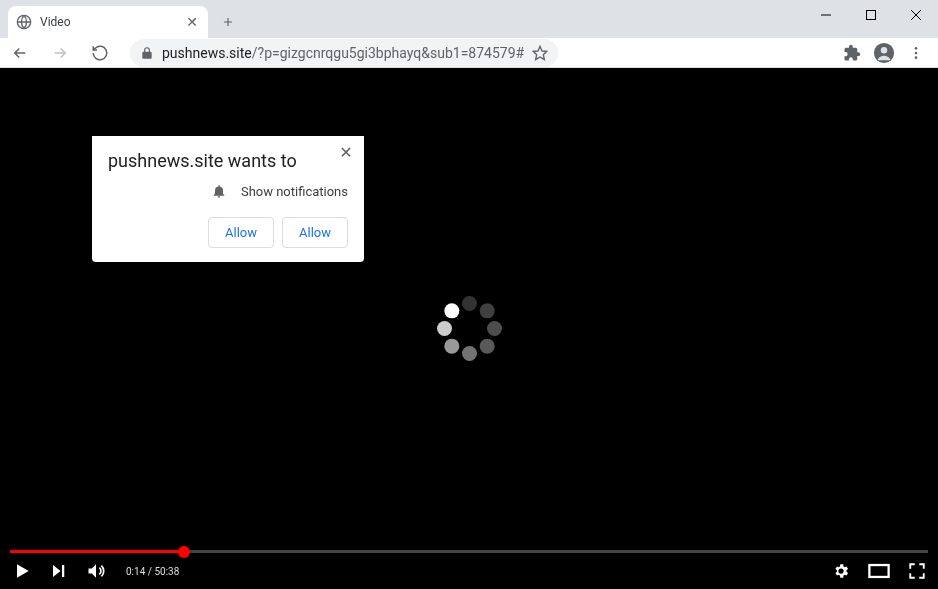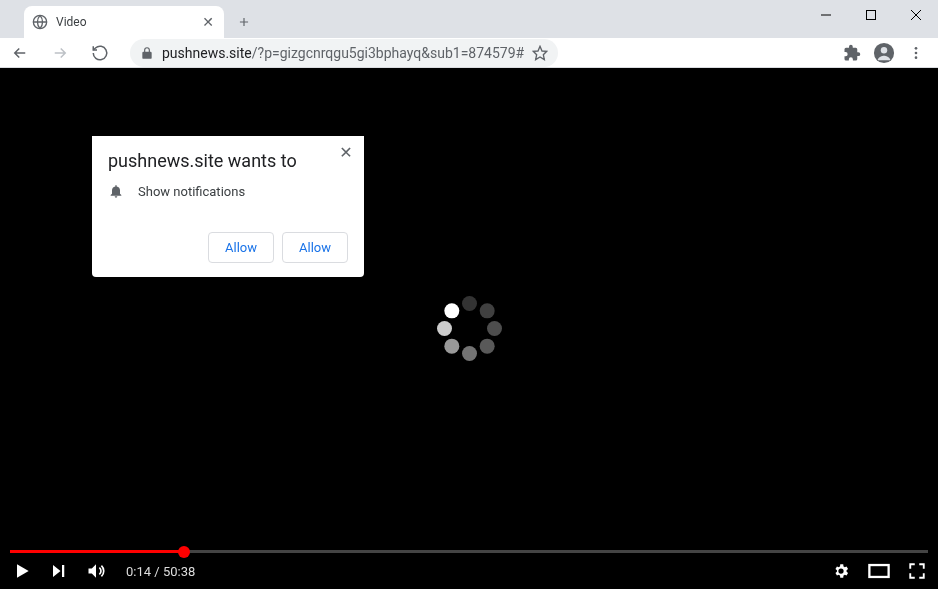--- a/index.html
+++ b/index.html
@@ -1,20 +1,20 @@
 <!DOCTYPE html>
 <html><head>
 <meta charset="utf-8">
 <style>
 * { margin: 0; padding: 0; box-sizing: border-box; font-family: -apple-system, BlinkMacSystemFont, "Segoe UI", Roboto, Arial, sans-serif; }
 body { width: 938px; height: 589px; background: #fff; overflow: hidden; position: relative; }
 
 
 .titlebar { height: 38px; background: #dee1e6; display: flex; align-items: flex-end; position: relative; }
-.tab { margin-left: 24px; margin-top: 6px; height: 32px; width: 200px; background: #fff; border-radius: 8px 8px 0 0; display: flex; align-items: center; padding: 0 8px; gap: 8px; position: relative; }
+.tab { margin-left: 8px; margin-top: 6px; height: 32px; width: 200px; background: #fff; border-radius: 8px 8px 0 0; display: flex; align-items: center; padding: 0 8px; gap: 8px; position: relative; }
 .tab .favicon { width: 16px; height: 16px; display: flex; align-items: center; justify-content: center; }
 .tab .title { flex: 1; font-size: 12px; color: #3c4043; white-space: nowrap; overflow: hidden; text-overflow: ellipsis; }
 .tab .close { width: 16px; height: 16px; display: flex; align-items: center; justify-content: center; color: #5f6368; cursor: pointer; font-size: 14px; }
 .newtab { width: 28px; height: 28px; margin-left: 6px; margin-bottom: 2px; display: flex; align-items: center; justify-content: center; color: #5f6368; cursor: pointer; border-radius: 50%; }
 .win-controls { position: absolute; right: 0; top: 0; height: 30px; display: flex; }
 .win-btn { width: 45px; height: 30px; display: flex; align-items: center; justify-content: center; cursor: pointer; color: #000; }
 
 
 .toolbar { height: 30px; background: #fff; display: flex; align-items: center; padding: 0 6px; gap: 12px; border-bottom: 1px solid #dadce0; }
 .nav-btn { width: 28px; height: 28px; display: flex; align-items: center; justify-content: center; color: #5f6368; cursor: pointer; border-radius: 50%; }
@@ -35,32 +35,32 @@
 .spinner { position: absolute; left: 50%; top: 50%; transform: translate(-50%, -50%); width: 70px; height: 70px; }
 .spinner .dot { position: absolute; width: 15px; height: 15px; border-radius: 50%; left: 50%; top: 50%; margin: -7.5px; }
 
 
 .video-controls { position: absolute; bottom: 0; left: 0; right: 0; height: 36px; }
 .progress-bar { position: absolute; top: -3px; left: 10px; right: 10px; height: 3px; background: #444; }
 .progress-played { height: 100%; background: #f00; width: 19%; position: relative; }
 .progress-dot { position: absolute; right: -6px; top: -4.5px; width: 12px; height: 12px; background: #f00; border-radius: 50%; }
 .controls-row { position: absolute; bottom: 0; left: 0; right: 0; height: 36px; display: flex; align-items: center; padding: 0 12px; gap: 18px; color: #fff; }
 .ctrl-btn { display: flex; align-items: center; justify-content: center; cursor: pointer; color: #fff; }
-.time-display { font-size: 13px; color: #ddd; margin-left: 2px; }
+.time-display { font-size: 10px; color: #ddd; margin-left: 2px; }
 .controls-spacer { flex: 1; }
 
 
 .perm-prompt { position: absolute; top: 68px; left: 92px; width: 272px; background: #fff; border-radius: 0 0 4px 4px; box-shadow: 0 2px 10px rgba(0,0,0,0.3); padding: 14px 16px 14px 16px; z-index: 10; }
 .perm-close { position: absolute; right: 8px; top: 6px; width: 20px; height: 20px; display: flex; align-items: center; justify-content: center; color: #5f6368; cursor: pointer; font-size: 16px; }
 .perm-title { font-size: 18px; color: #202124; margin-bottom: 12px; }
-.perm-row { display: flex; align-items: center; gap: 14px; margin-bottom: 18px; }
+.perm-row { display: flex; align-items: center; gap: 14px; margin-bottom: 18px; justify-content: flex-end; }
 .perm-row .bell { color: #5f6368; display: flex; }
 .perm-row .label { font-size: 13px; color: #3c4043; }
 .perm-actions { display: flex; justify-content: flex-end; gap: 8px; }
-.perm-btn { border: 1px solid #dadce0; background: #fff; color: #1a73e8; font-size: 13px; padding: 7px 16px; border-radius: 4px; cursor: pointer; margin-top: 15px; }
+.perm-btn { border: 1px solid #dadce0; background: #fff; color: #1a73e8; font-size: 13px; padding: 7px 16px; border-radius: 4px; cursor: pointer; }
 </style>
 </head>
 <body>
 
 <div class="titlebar">
   <div class="tab">
     <span class="favicon">
       <svg width="16" height="16" viewBox="0 0 24 24" fill="none" stroke="#5f6368" stroke-width="2">
           <circle cx="12" cy="12" r="10"></circle>
           <path d="M2 12h20M12 2a15 15 0 0 1 0 20M12 2a15 15 0 0 0 0 20"></path>

